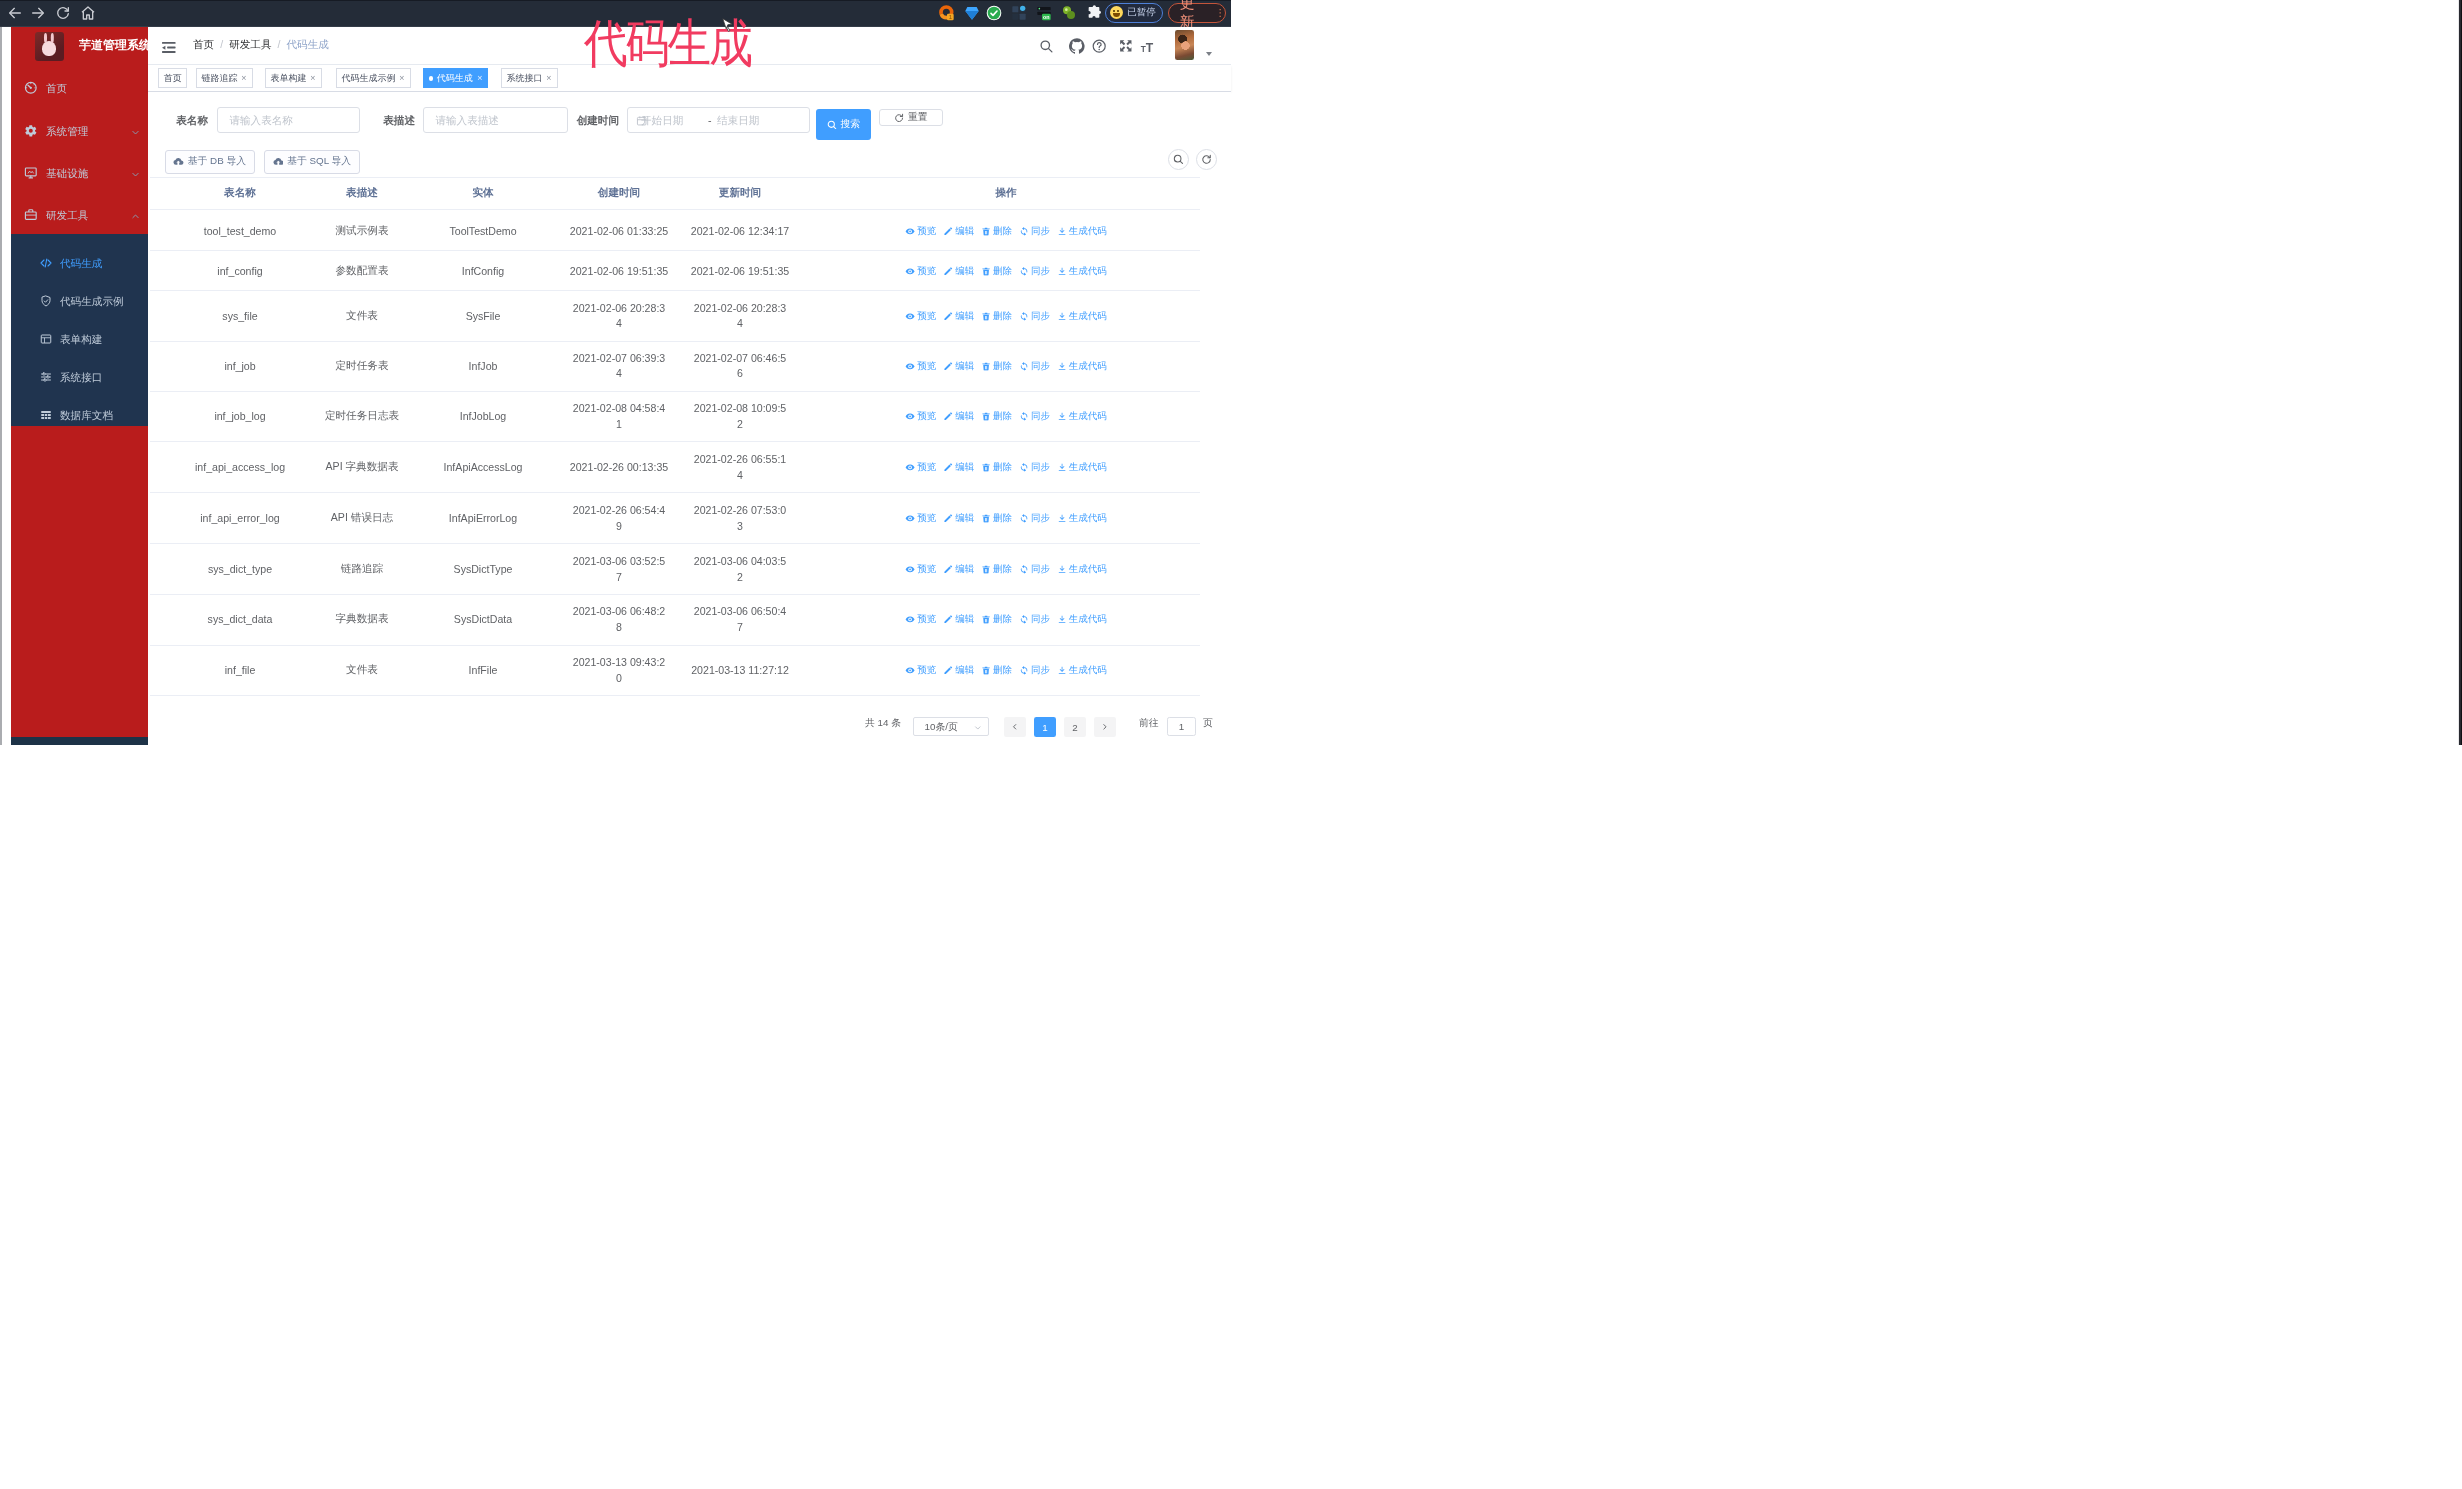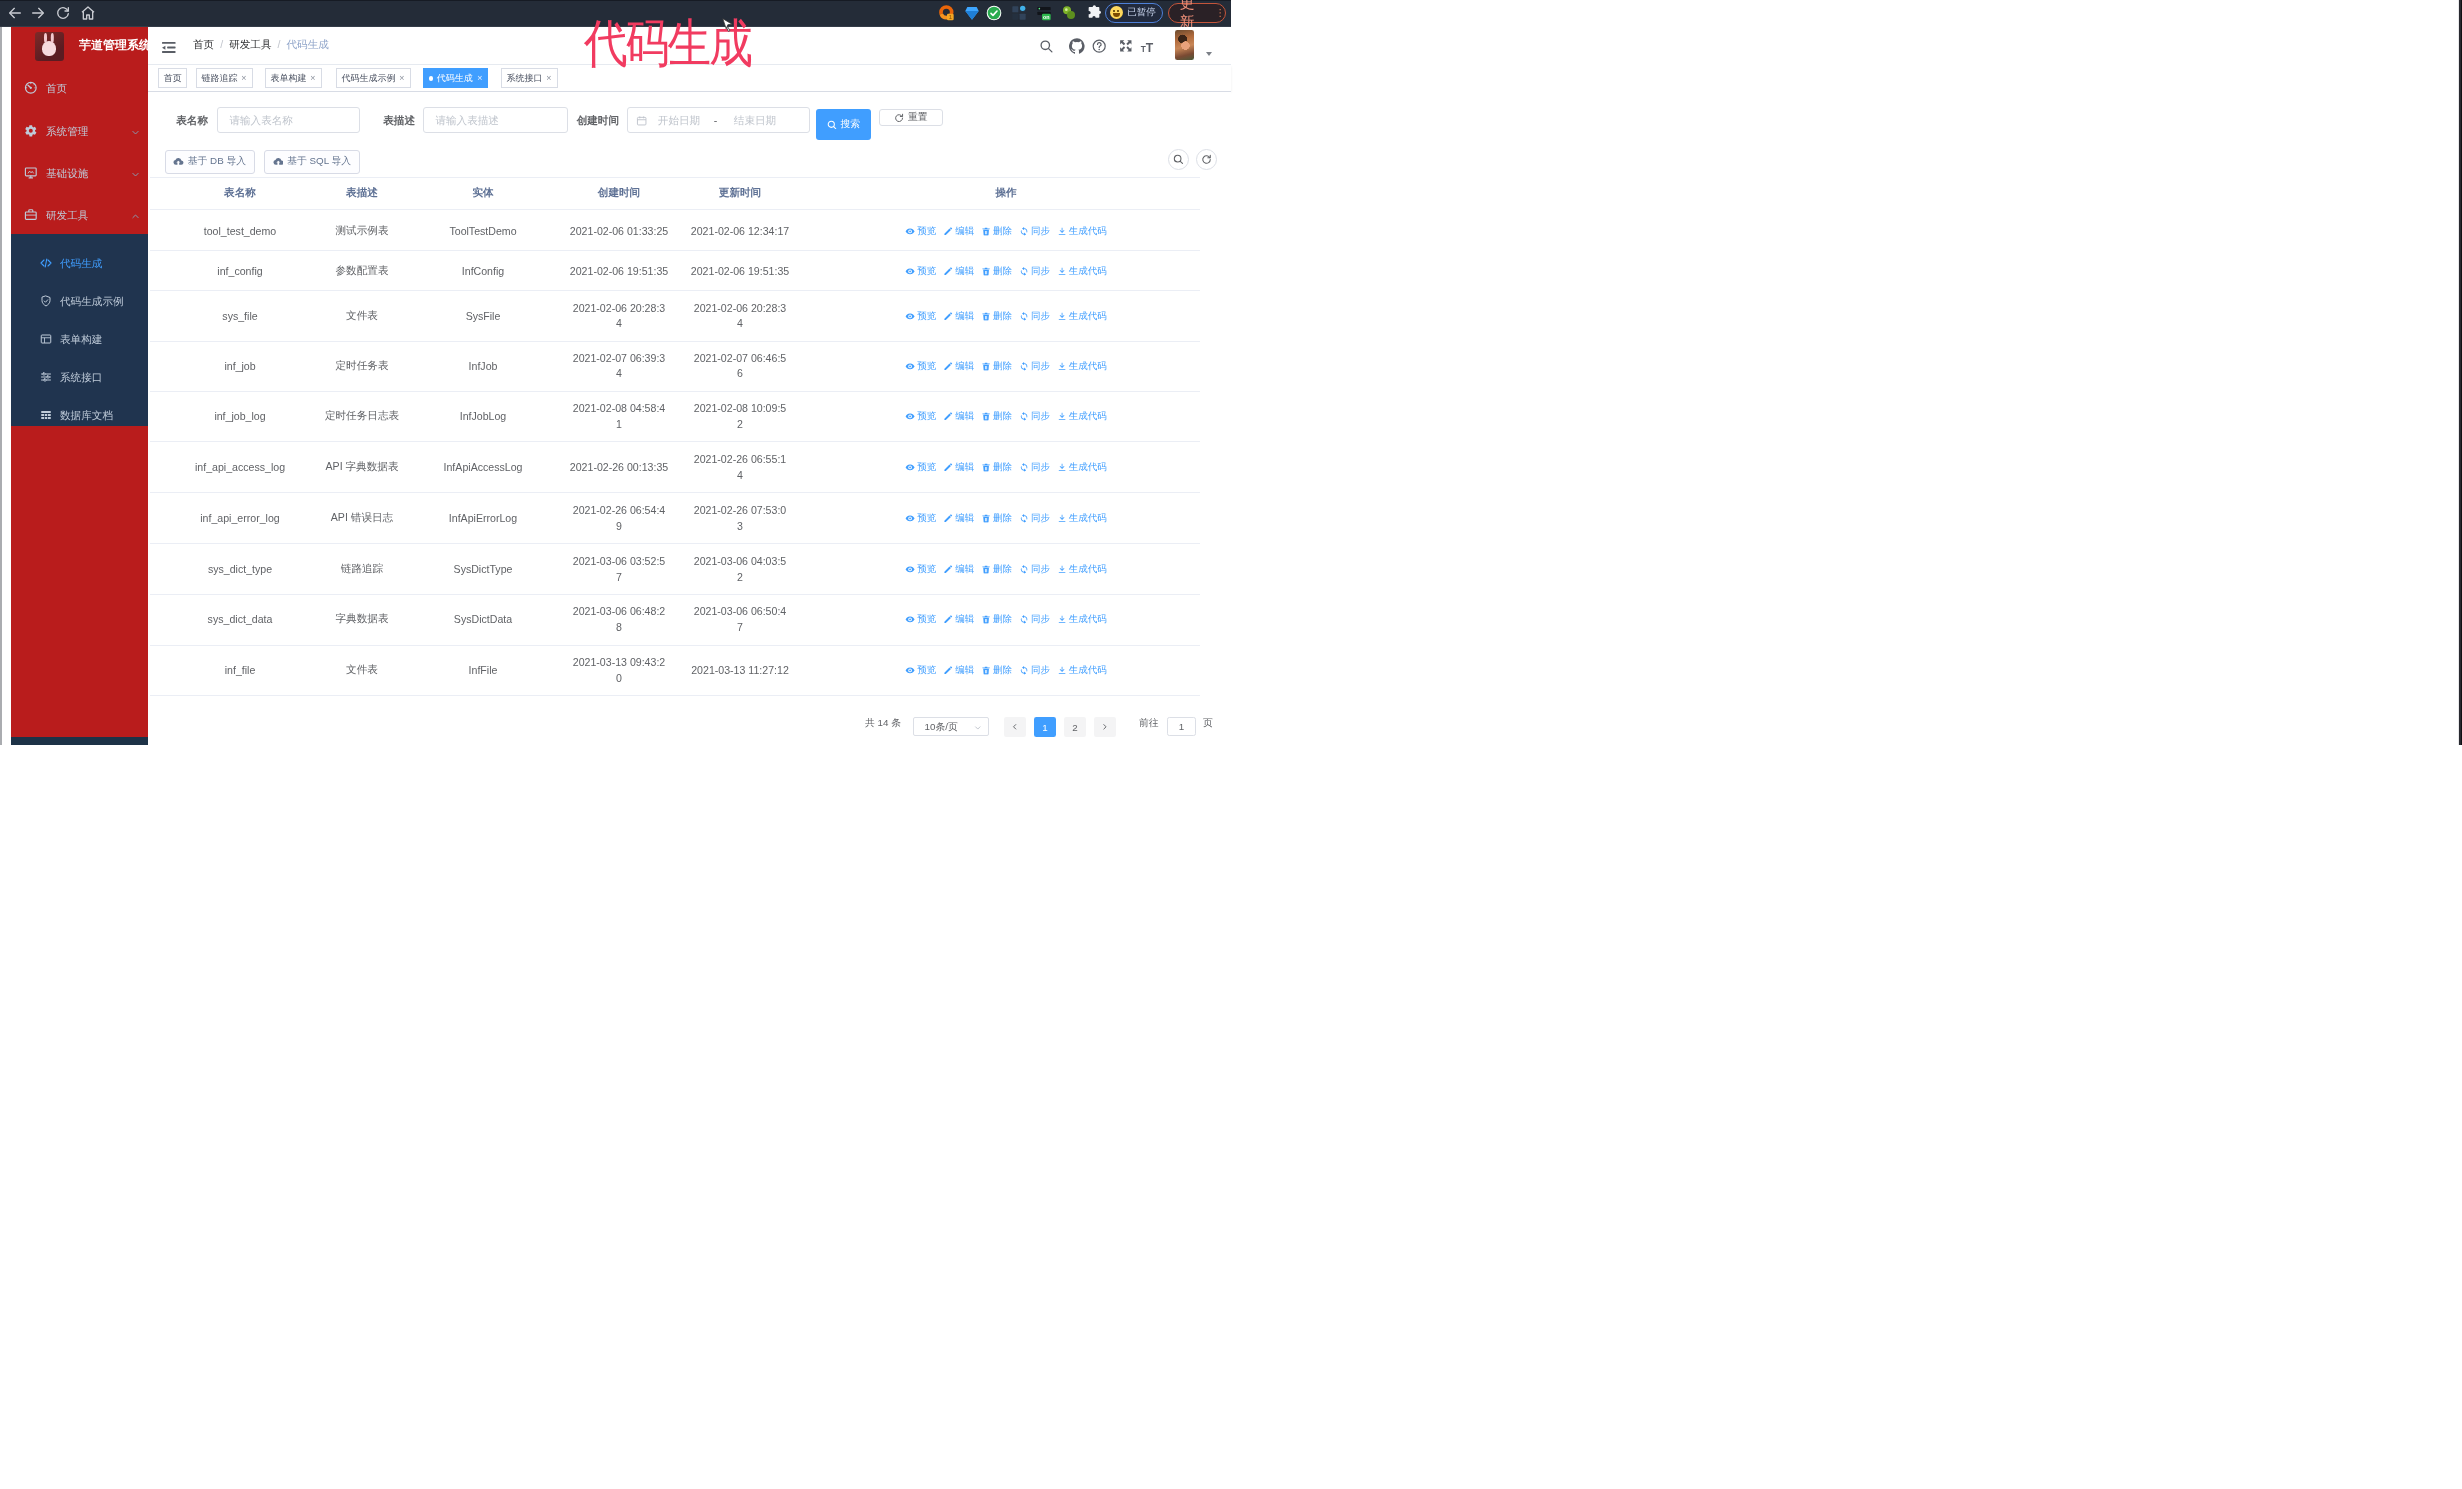--- a/index.html
+++ b/index.html
@@ -62,21 +62,21 @@
 .tag .x { display:inline-block; margin-left:3.8px; font-size:9.8px; color:#8a909c; transform:scale(.9); }
 .tag.on { background:#409eff; border-color:#409eff; color:#fff; }
 .tag.on .x { color:#e8f1ff; }
 .tag.on .dot { display:inline-block; width:4.5px; height:4.5px; border-radius:50%; background:#fff; margin-right:3.8px; position:relative; top:-0.8px;}
 
 #content { position:absolute; left:148px; top:92px; width:1083px; height:653px; background:#fff; }
 .flabel { position:absolute; font-size:10.6px; color:#606266; top:15px; height:26px; line-height:26px; font-weight:700;}
 .finput { position:absolute; top:15px; height:26px; border:0.8px solid #dcdfe6; border-radius:3px;
   font-size:10.6px; color:#bfc4cc; background:#fff; }
 .finput .ph { position:absolute; left:11.4px; top:0; line-height:24px; }
-#daterange .ph2 { position:absolute; top:0; line-height:24px; width:76px; text-align:center;}
+#daterange .ph2 { position:absolute; top:0; line-height:24px; width:76px; }
 .btn { position:absolute; border-radius:3px; font-size:9.8px; display:flex; align-items:center; justify-content:center; }
 #btnSearch { left:668px; top:17px; width:55px; height:31px; background:#409eff; color:#fff; }
 #btnReset { left:731px; top:17px; width:64px; height:17px; background:#fff; color:#606266; border:0.8px solid #dcdfe6; }
 #btnDb { left:16.7px; top:58px; width:90px; height:23.5px; background:#fdfdff; color:#64748f; border:0.8px solid #d8dbe6; }
 #btnSql { left:116px; top:58px; width:96px; height:23.5px; background:#fdfdff; color:#64748f; border:0.8px solid #d8dbe6; }
 .circ { position:absolute; top:57px; width:21px; height:21px; border-radius:50%; border:0.8px solid #dcdfe6;
   background:#fff; display:flex; align-items:center; justify-content:center; color:#606266;}
 
 .tl { position:absolute; left:1.5px; width:1050px; height:0.8px; background:#ebeef5; }
 .cell { position:absolute; transform:translate(-50%,-50%); font-size:10.6px; color:#606266; white-space:nowrap; text-align:center;}

